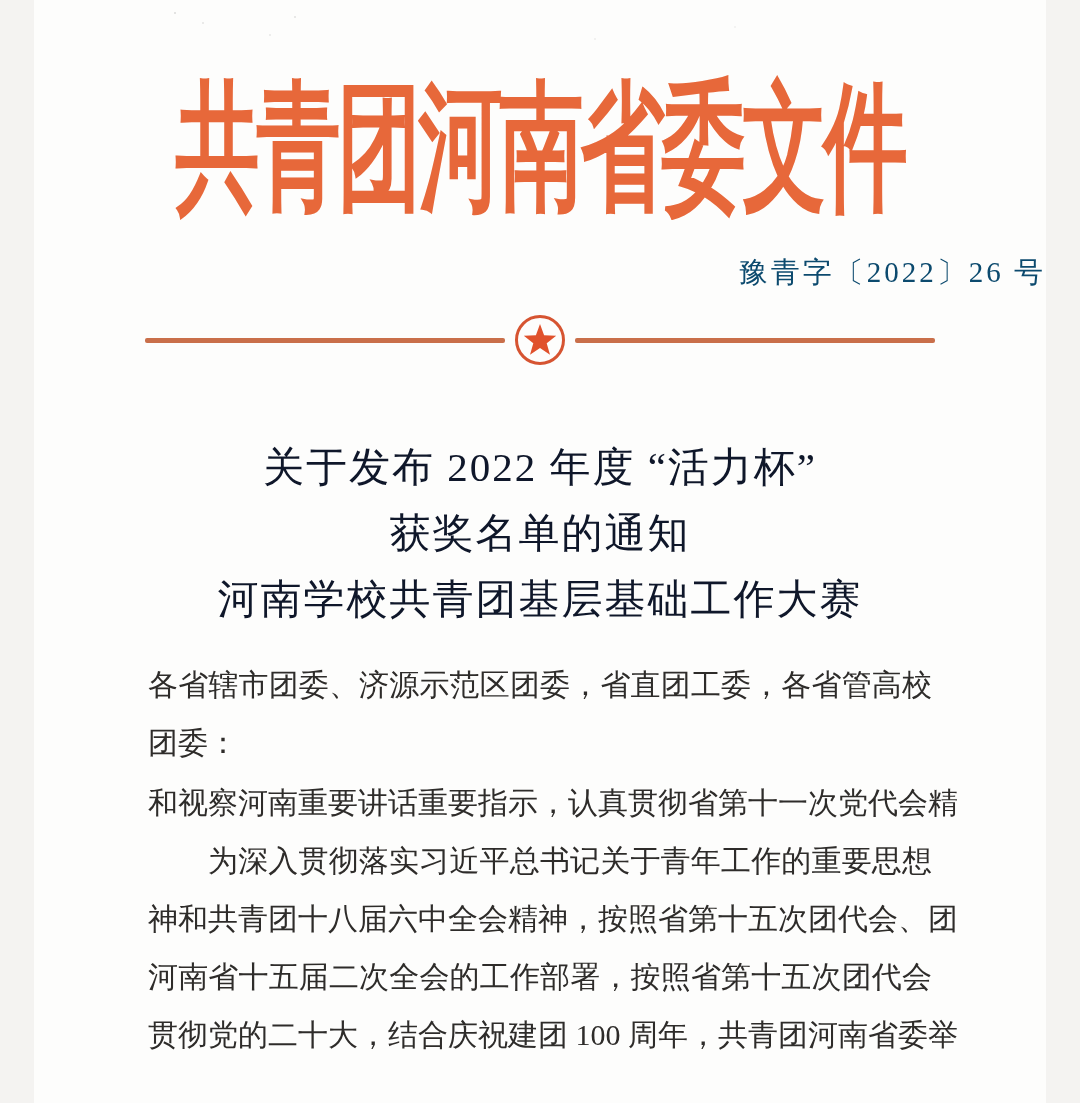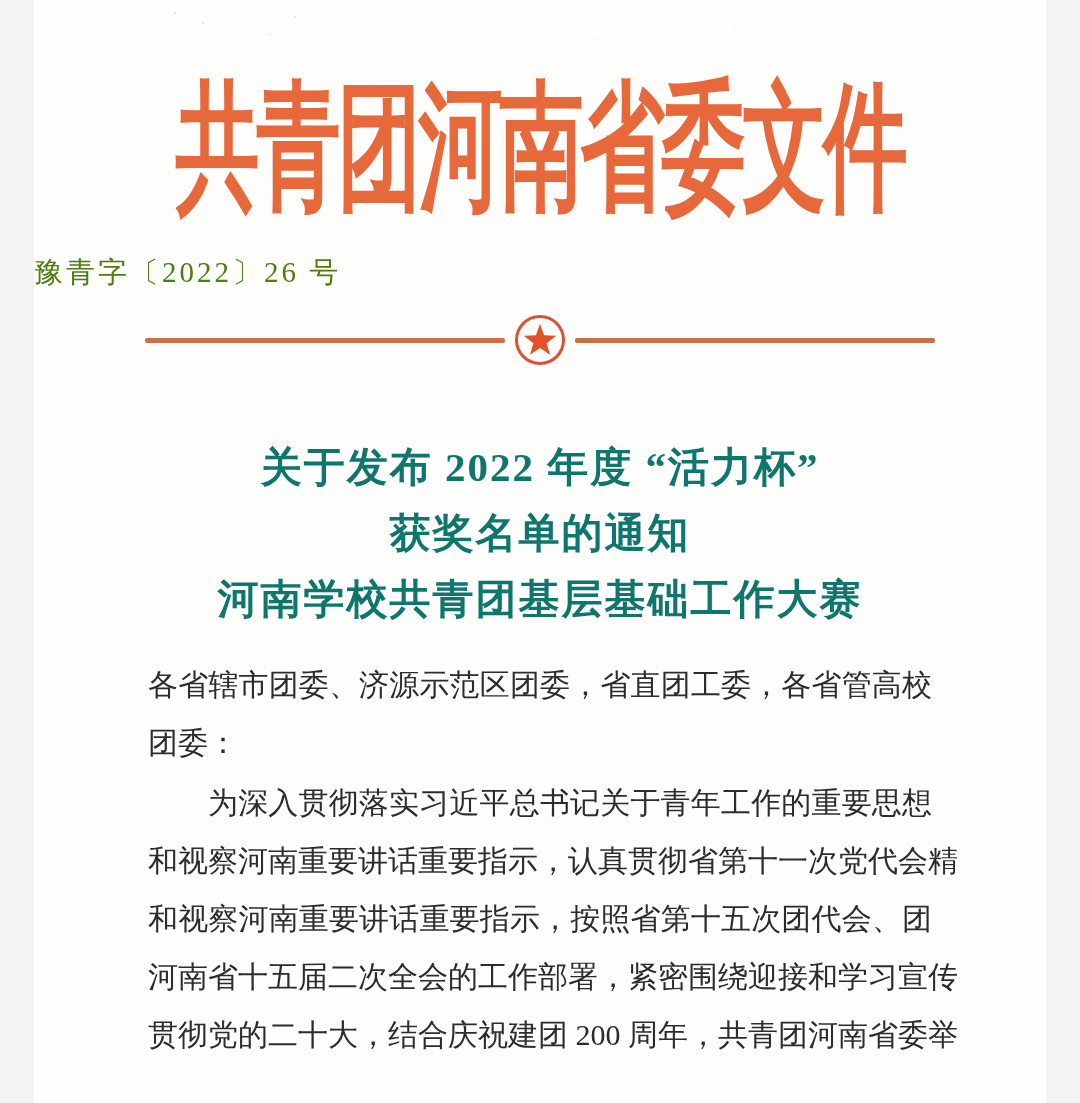--- a/index.html
+++ b/index.html
@@ -42,24 +42,24 @@
     font-weight: bold;
     letter-spacing: -3px;
     color: #e7683a;
     transform: scaleY(1.66);
     transform-origin: center;
   }
   .doc-number {
     margin-top: 25px;
     height: 44px;
     line-height: 44px;
-    text-align: left;
+    text-align: right;
     font-size: 29px;
     letter-spacing: 3px;
-    color: #4d7c0f;
+    color: #0c4a6e;
   }
   .divider {
     margin: 20px auto 0 auto;
     width: 790px;
     height: 52px;
     display: flex;
     align-items: center;
     justify-content: space-between;
   }
   .divider .rule {
@@ -72,24 +72,24 @@
     flex: 0 0 auto;
     width: 52px;
     height: 52px;
     margin: 0 9px;
   }
   .doc-title {
     margin: 68px auto 0 auto;
     width: 784px;
     text-align: center;
     font-size: 41px;
-    font-weight: bold;
+    font-weight: normal;
     letter-spacing: 2px;
     line-height: 66px;
-    color: #0f766e;
+    color: #0f172a;
   }
   .body-text {
     margin: 24px auto 0 auto;
     width: 784px;
     font-size: 30px;
     line-height: 58px;
     color: #2e2c2a;
   }
   .body-text .line {
     text-align: justify;
@@ -134,20 +134,20 @@
     <div class="title-line">获奖名单的通知</div>
     <div class="title-line">河南学校共青团基层基础工作大赛</div>
   </div>
 
   <div class="body-text">
     <div class="salutation">
       <div class="line">各省辖市团委、济源示范区团委，省直团工委，各省管高校</div>
       <div class="line short">团委：</div>
     </div>
     <div class="para">
+      <div class="line">和视察河南重要讲话重要指示，认真贯彻省第十一次党代会精</div>
       <div class="line indent">为深入贯彻落实习近平总书记关于青年工作的重要思想</div>
-      <div class="line">和视察河南重要讲话重要指示，认真贯彻省第十一次党代会精</div>
-      <div class="line">和视察河南重要讲话重要指示，按照省第十五次团代会、团</div>
-      <div class="line">河南省十五届二次全会的工作部署，紧密围绕迎接和学习宣传</div>
-      <div class="line">贯彻党的二十大，结合庆祝建团 200 周年，共青团河南省委举</div>
+      <div class="line">神和共青团十八届六中全会精神，按照省第十五次团代会、团</div>
+      <div class="line">河南省十五届二次全会的工作部署，按照省第十五次团代会</div>
+      <div class="line">贯彻党的二十大，结合庆祝建团 100 周年，共青团河南省委举</div>
     </div>
   </div>
 </div>
 
 </body></html>

